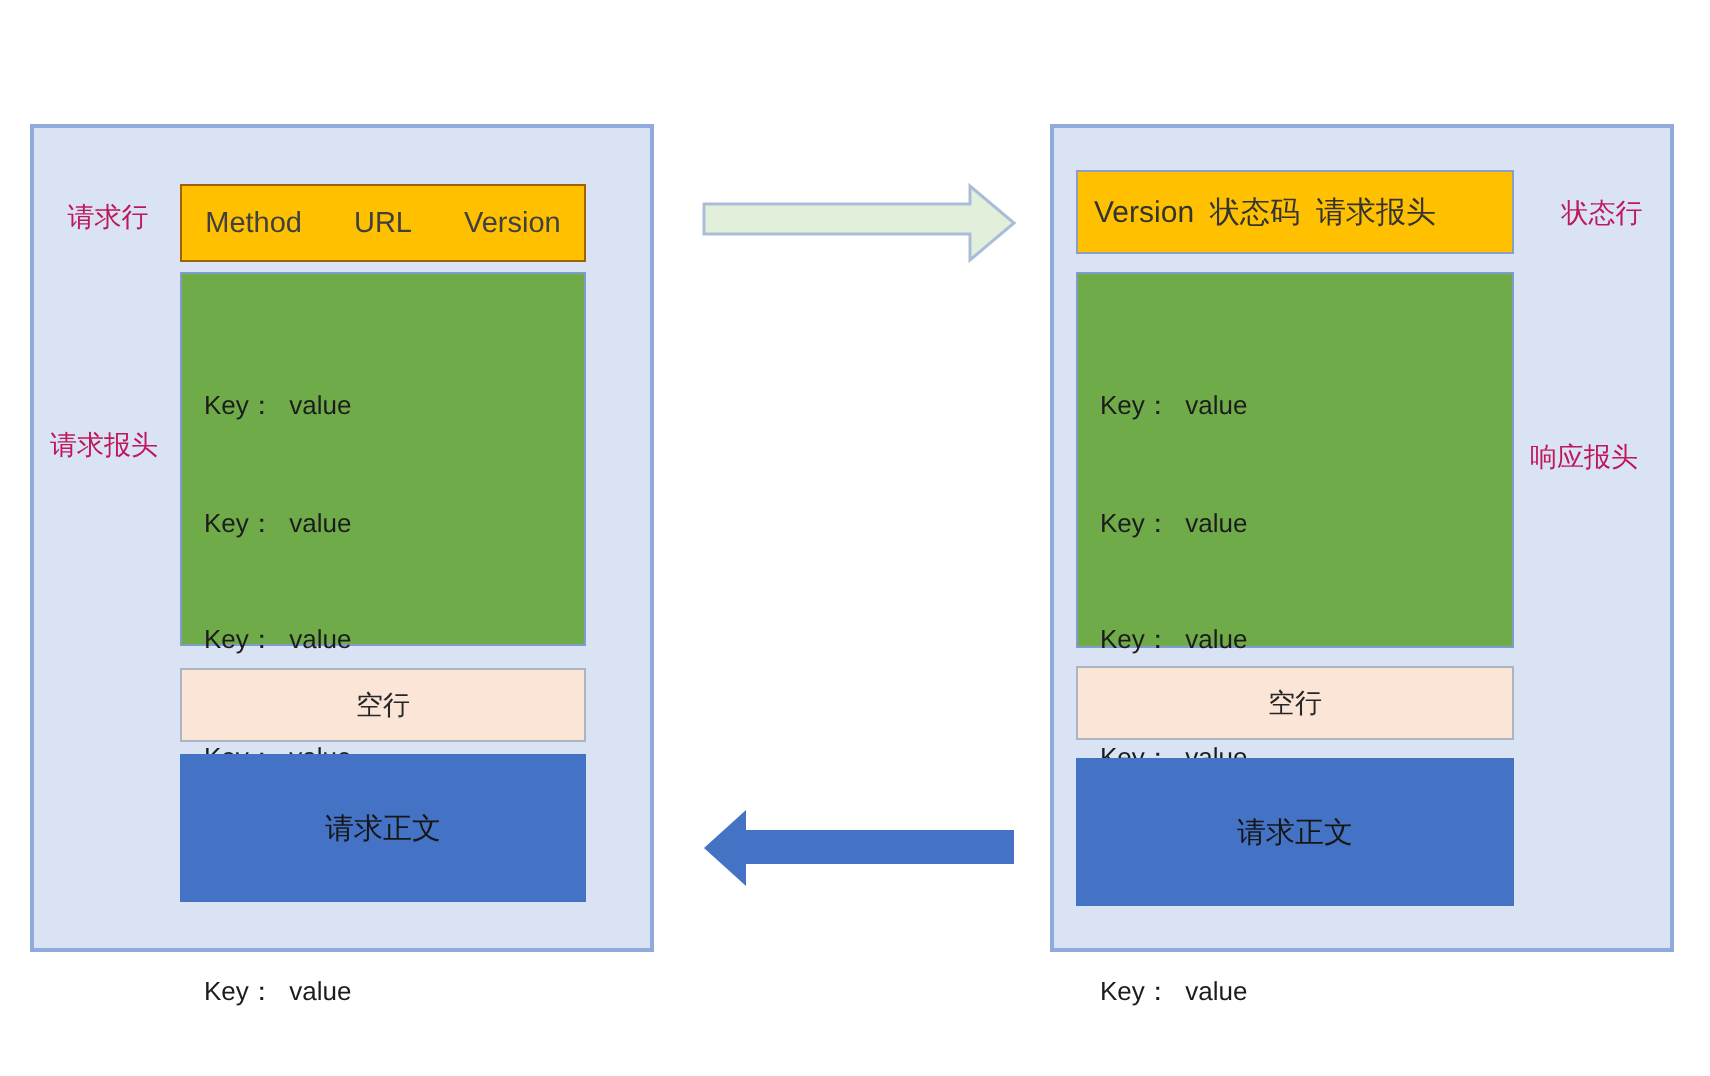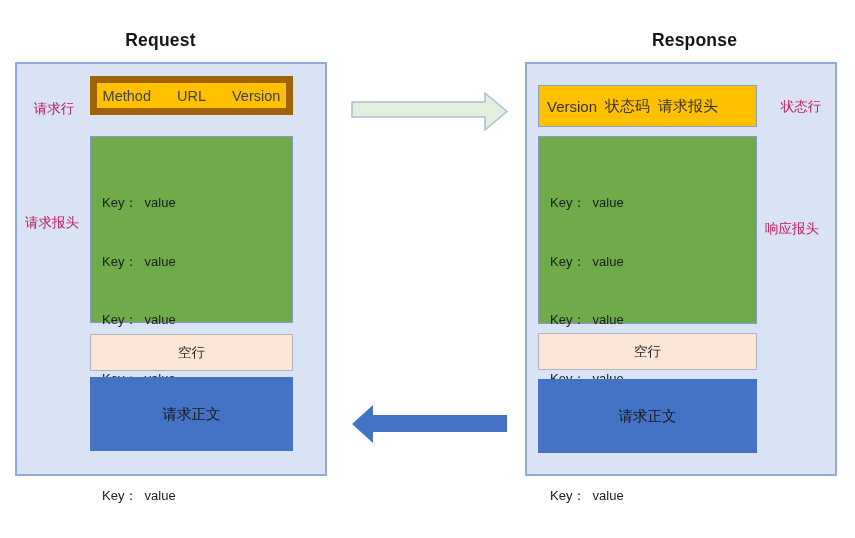--- a/index.html
+++ b/index.html
@@ -14,21 +14,21 @@
   .title.request{left:3px;width:315px;}
   .title.response{left:537px;width:315px;}
   .panel{
     position:absolute;top:62px;width:312px;height:414px;box-sizing:border-box;
     background:#dae3f3;border:2px solid #8faadc;
   }
   .panel.left{left:15px;}
   .panel.right{left:525px;}
   .box{position:absolute;box-sizing:border-box;}
   
-  .l-line{left:73px;top:12px;width:203px;height:39px;background:#ffc000;border:7px solid #a16207;
+  .l-line{left:73px;top:28px;width:203px;height:39px;background:#ffc000;border:1px solid #a16207;
           display:flex;align-items:center;justify-content:center;gap:26px;
           font-size:14.5px;color:#404040;}
   .l-headers{left:73px;top:72px;width:203px;height:187px;background:#6fac49;border:1px solid #7f9ccb;
           padding:17px 0 0 11px;font-size:13px;line-height:19.5px;color:#1c1c1c;white-space:pre;}
   .l-blank{left:73px;top:270px;width:203px;height:37px;background:#fbe5d6;border:1px solid #abb5c2;
           display:flex;align-items:center;justify-content:center;font-size:13.5px;color:#262626;}
   .l-body{left:73px;top:313px;width:203px;height:74px;background:#4472c4;
           display:flex;align-items:center;justify-content:center;font-size:14.5px;color:#161616;}
   
   .r-line{left:11px;top:21px;width:219px;height:42px;background:#ffc000;border:1px solid #8a9ec9;
@@ -47,22 +47,20 @@
   .lbl-respheaders{left:234px;top:156px;width:62px;}
   .arrow-svg{position:absolute;display:block;}
   .arrow-top{left:350px;top:91px;}
   .arrow-bottom{left:350px;top:400px;}
 </style>
 </head>
 <body>
 
 <div class="canvas">
 
-  <div class="title request">Request</div>
-  <div class="title response">Response</div>
 
   <div class="panel left">
     <div class="side-label lbl-reqline">请求行</div>
     <div class="side-label lbl-reqheaders">请求报头</div>
 
     <div class="box l-line">
       <span>Method</span>
       <span>URL</span>
       <span>Version</span>
     </div>

